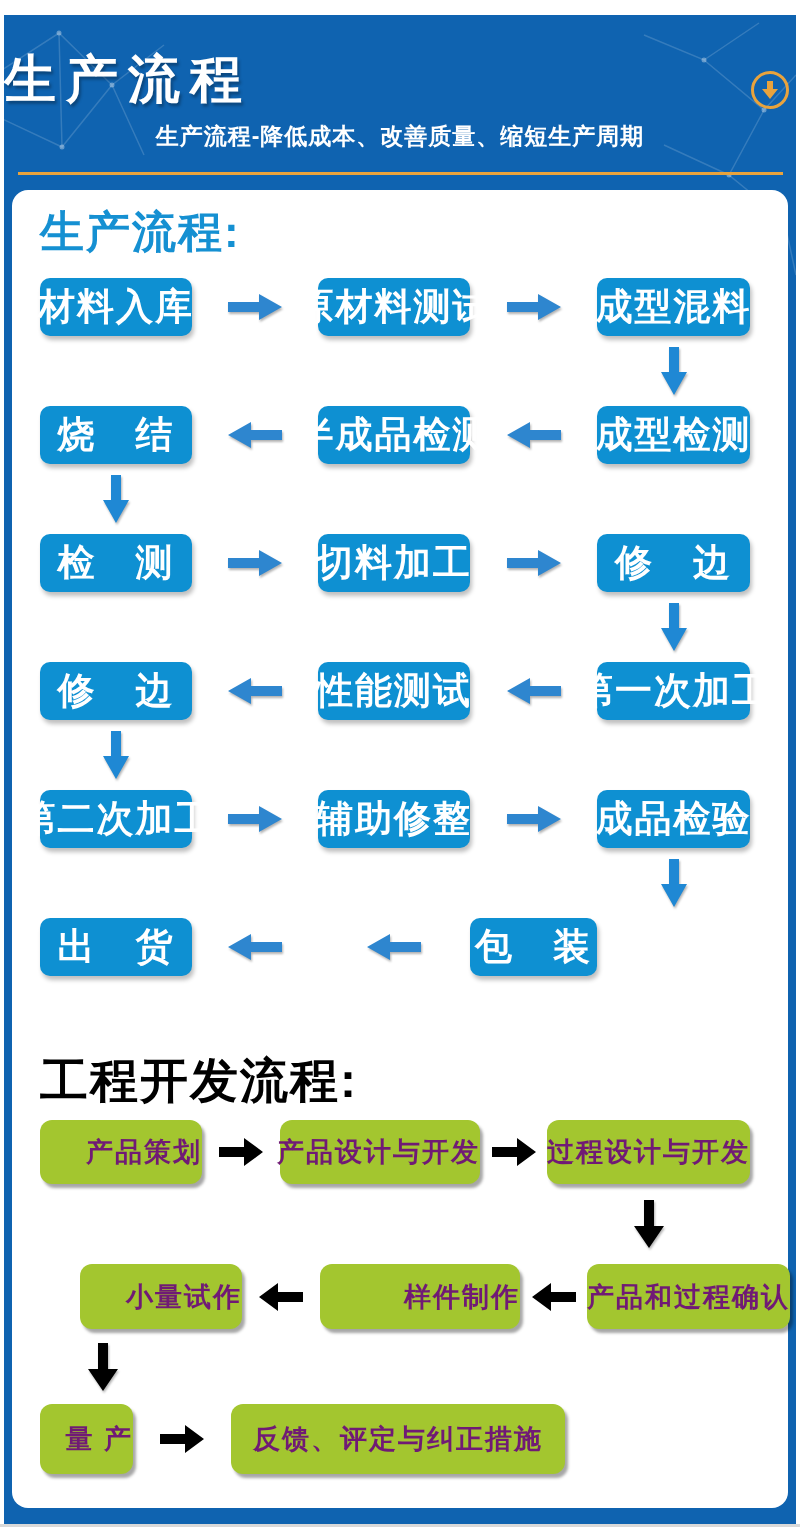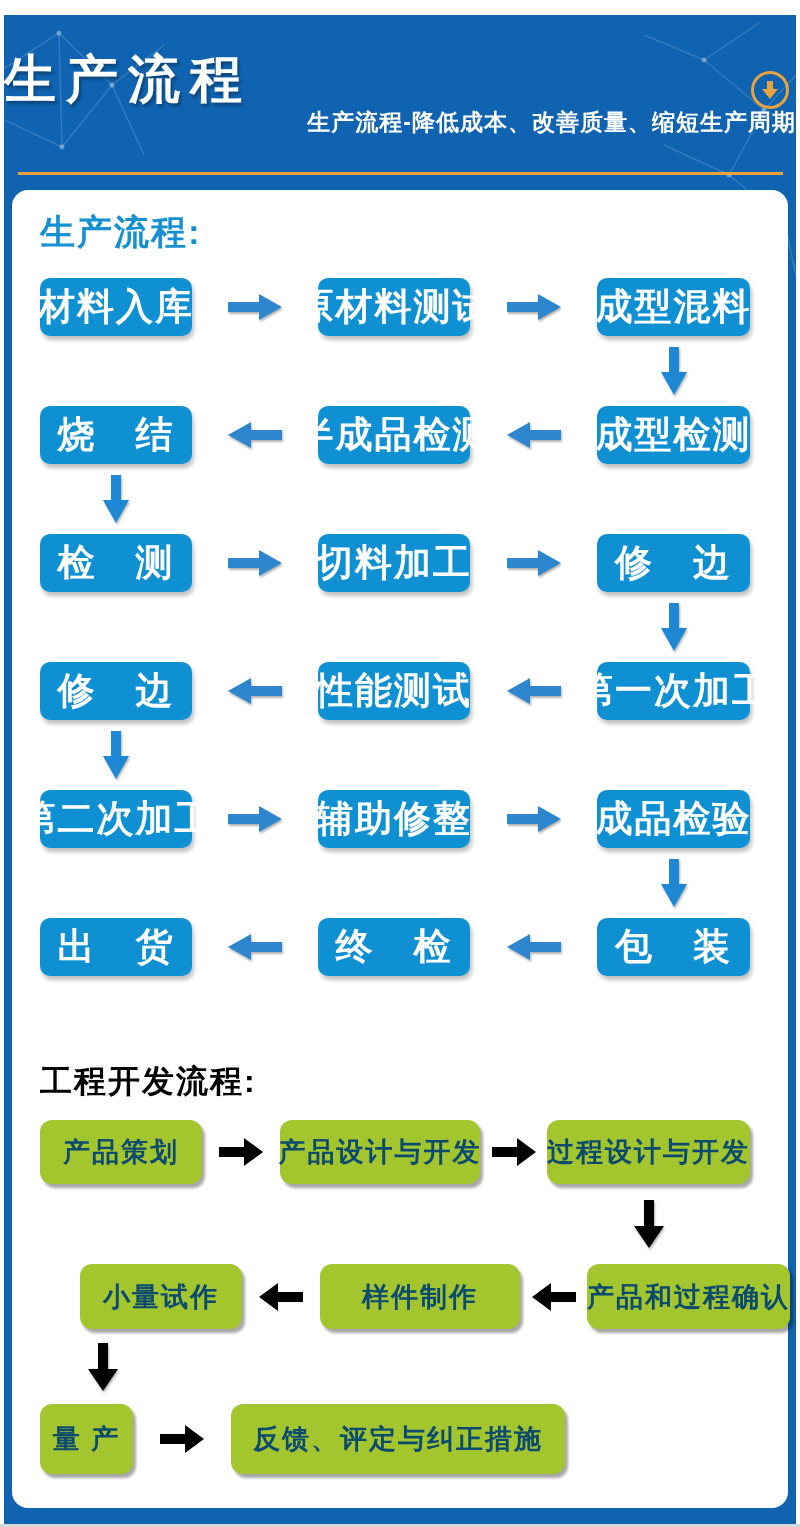--- a/index.html
+++ b/index.html
@@ -11,37 +11,37 @@
   .band { position:absolute; left:4px; right:4px; top:15px; bottom:3px; background:#0f63b0; }
   .bottom-strip { position:absolute; left:0; right:0; bottom:0; height:3px; background:#d9d9d9; }
   .constellation { position:absolute; left:0; top:0; width:100%; height:330px; pointer-events:none; }
 
   .header-title {
     position:absolute; top:30px; left:0; width:100%; text-align:left;
     color:#ffffff; font-size:52px; font-weight:bold; letter-spacing:10px;
     text-shadow:2px 3px 3px rgba(0,0,0,0.30);
   }
   .header-sub {
-    position:absolute; top:92px; left:0; width:100%; text-align:right;
+    position:absolute; top:106px; left:0; width:100%; text-align:center;
     color:#ffffff; font-size:23px; font-weight:bold; letter-spacing:1px;
   }
   .gold-line { position:absolute; top:157px; left:14px; right:13px; height:3px; background:#e8a33d; }
   .scroll-btn {
     position:absolute; top:56px; right:7px; width:38px; height:38px;
     border:3px solid #e8a33d; border-radius:50%;
     display:flex; align-items:center; justify-content:center; background:transparent;
   }
 
   .card {
     position:absolute; left:8px; right:8px; top:175px; bottom:16px;
     background:#ffffff; border-radius:16px;
   }
 
-  .h-blue { margin:22px 0 0 28px; font-size:35px; font-weight:bold; color:#1590d2; letter-spacing:2px; line-height:40px; }
-  .h-black { margin:84px 0 16px 28px; font-size:32px; font-weight:bold; color:#000000; letter-spacing:2px; line-height:42px; }
+  .h-blue { margin:22px 0 0 28px; font-size:44px; font-weight:bold; color:#1590d2; letter-spacing:2px; line-height:40px; }
+  .h-black { margin:84px 0 16px 28px; font-size:48px; font-weight:bold; color:#000000; letter-spacing:2px; line-height:42px; }
 
   .flow { margin:26px 0 0 28px; }
   .frow, .crow {
     display:grid; grid-template-columns:152px 126px 152px 127px 153px;
   }
   .frow { height:58px; }
   .crow { height:70px; }
   .bbox {
     background:#0e90d2; border-radius:10px; color:#ffffff;
     font-size:37px; font-weight:bold; letter-spacing:2px;
@@ -51,23 +51,23 @@
   .acell { display:flex; align-items:center; justify-content:center; }
   .acell svg, .dcell svg { filter:drop-shadow(1px 2px 1px rgba(0,0,0,0.30)); }
   .dcell { display:flex; align-items:center; justify-content:center; }
   .col1 { grid-column:1; } .col5 { grid-column:5; }
 
   .gflow { margin:18px 0 0 28px; }
   .grow, .gcrow { display:grid; grid-template-columns:162px 78px 200px 67px 203px; }
   .grow1 { height:64px; } .grow2 { height:65px;padding-left:40px; }
   .gcrow1 { height:80px; } .gcrow2 { height:75px; }
   .gbox {
-    background:#a3c62f; border-radius:12px; color:#0c4a6e;
+    background:#a3c62f; border-radius:12px; color:#701a75;
     font-size:27px; font-weight:bold; letter-spacing:2px;
-    display:flex; align-items:center; justify-content:center;
+    display:flex; align-items:center; justify-content:flex-end;
     box-shadow:3px 4px 3px rgba(0,0,0,0.35); white-space:nowrap;
   }
   .gacell { display:flex; align-items:center; justify-content:center; }
   .grow3 { display:flex; height:70px; align-items:stretch; margin-left:28px; }
   .grow3 .gbox-small { width:93px; }
   .grow3 .gacell { width:98px; }
   .grow3 .gbox-wide { padding:0 22px;font-family:Liberation Serif, serif; }
   .nudge-left { transform:translateX(-18px); }
 </style>
 </head>
@@ -253,23 +253,20 @@
 
       <div class="frow">
         <div class="bbox">
             <span>出　货</span>
           </div>
         <div class="acell">
             <svg width="58" height="30" viewBox="0 0 58 30">
               <path d="M56 10 H25 V2 L2 15 L25 28 V20 H56 Z" fill="#2e86cf"></path>
             </svg>
           </div>
-        <div class="bbox">
-            <span>终　检</span>
-          </div>
         <div class="acell">
             <svg width="58" height="30" viewBox="0 0 58 30">
               <path d="M56 10 H25 V2 L2 15 L25 28 V20 H56 Z" fill="#2e86cf"></path>
             </svg>
           </div>
         <div class="bbox">
             <span>包　装</span>
           </div>
       </div>
     </div>

